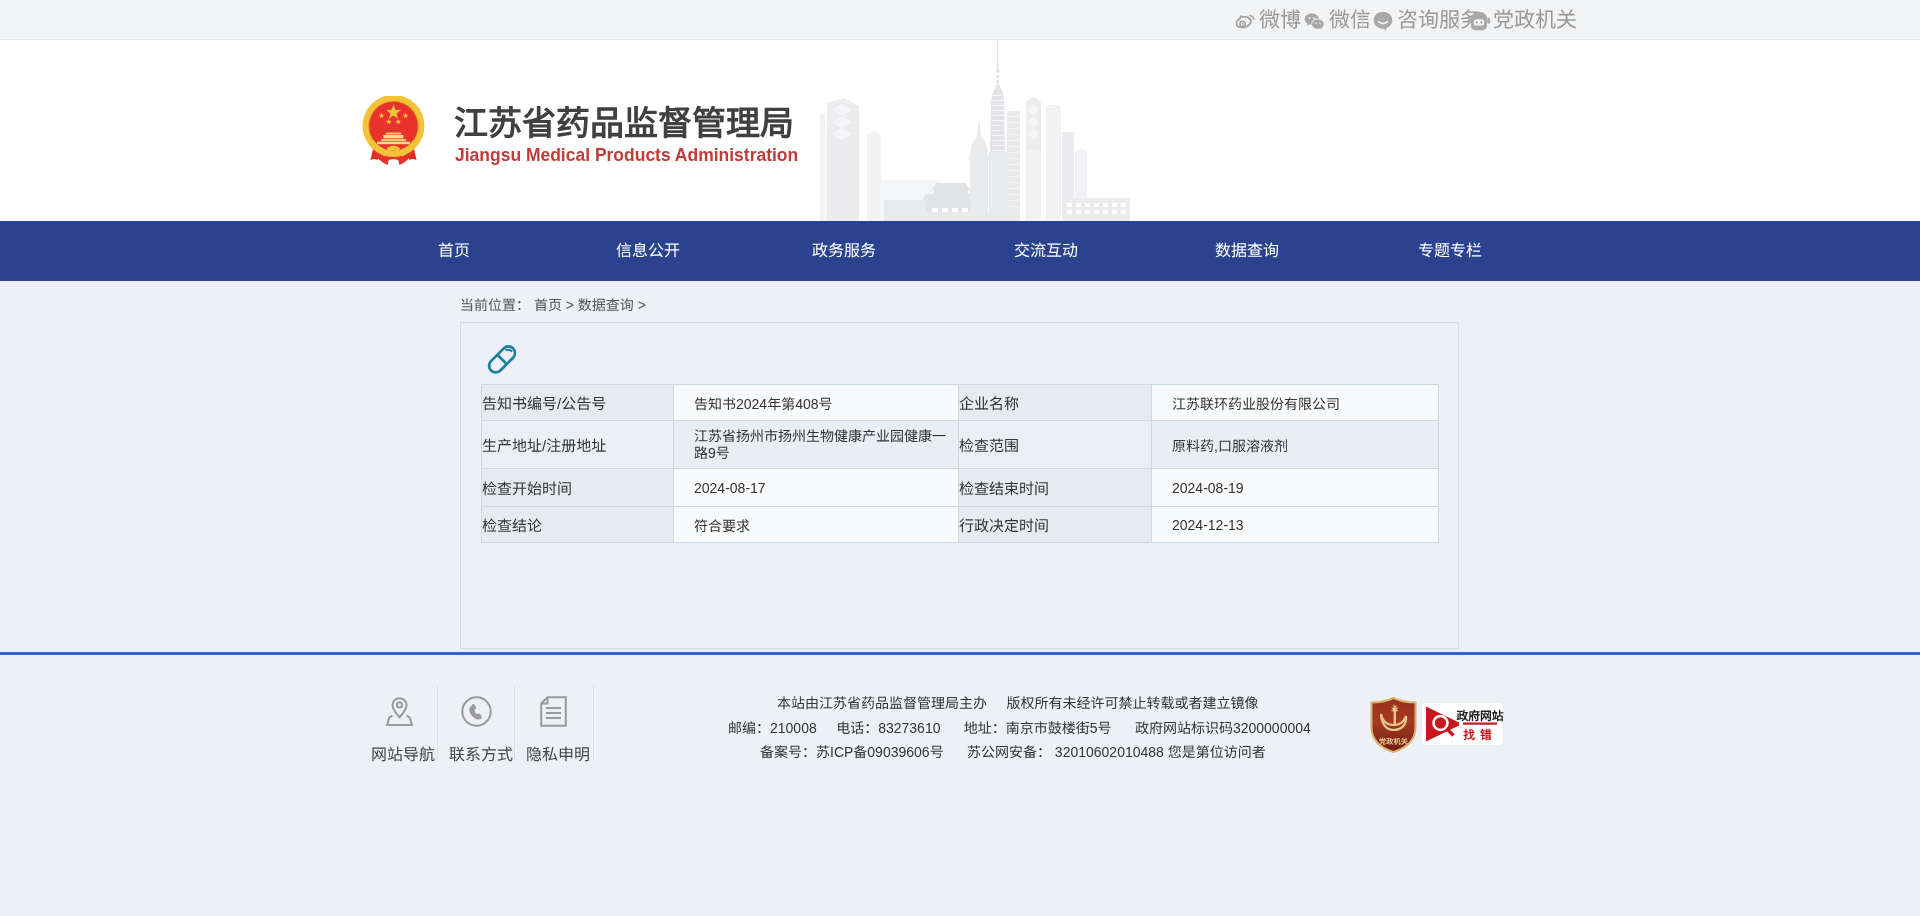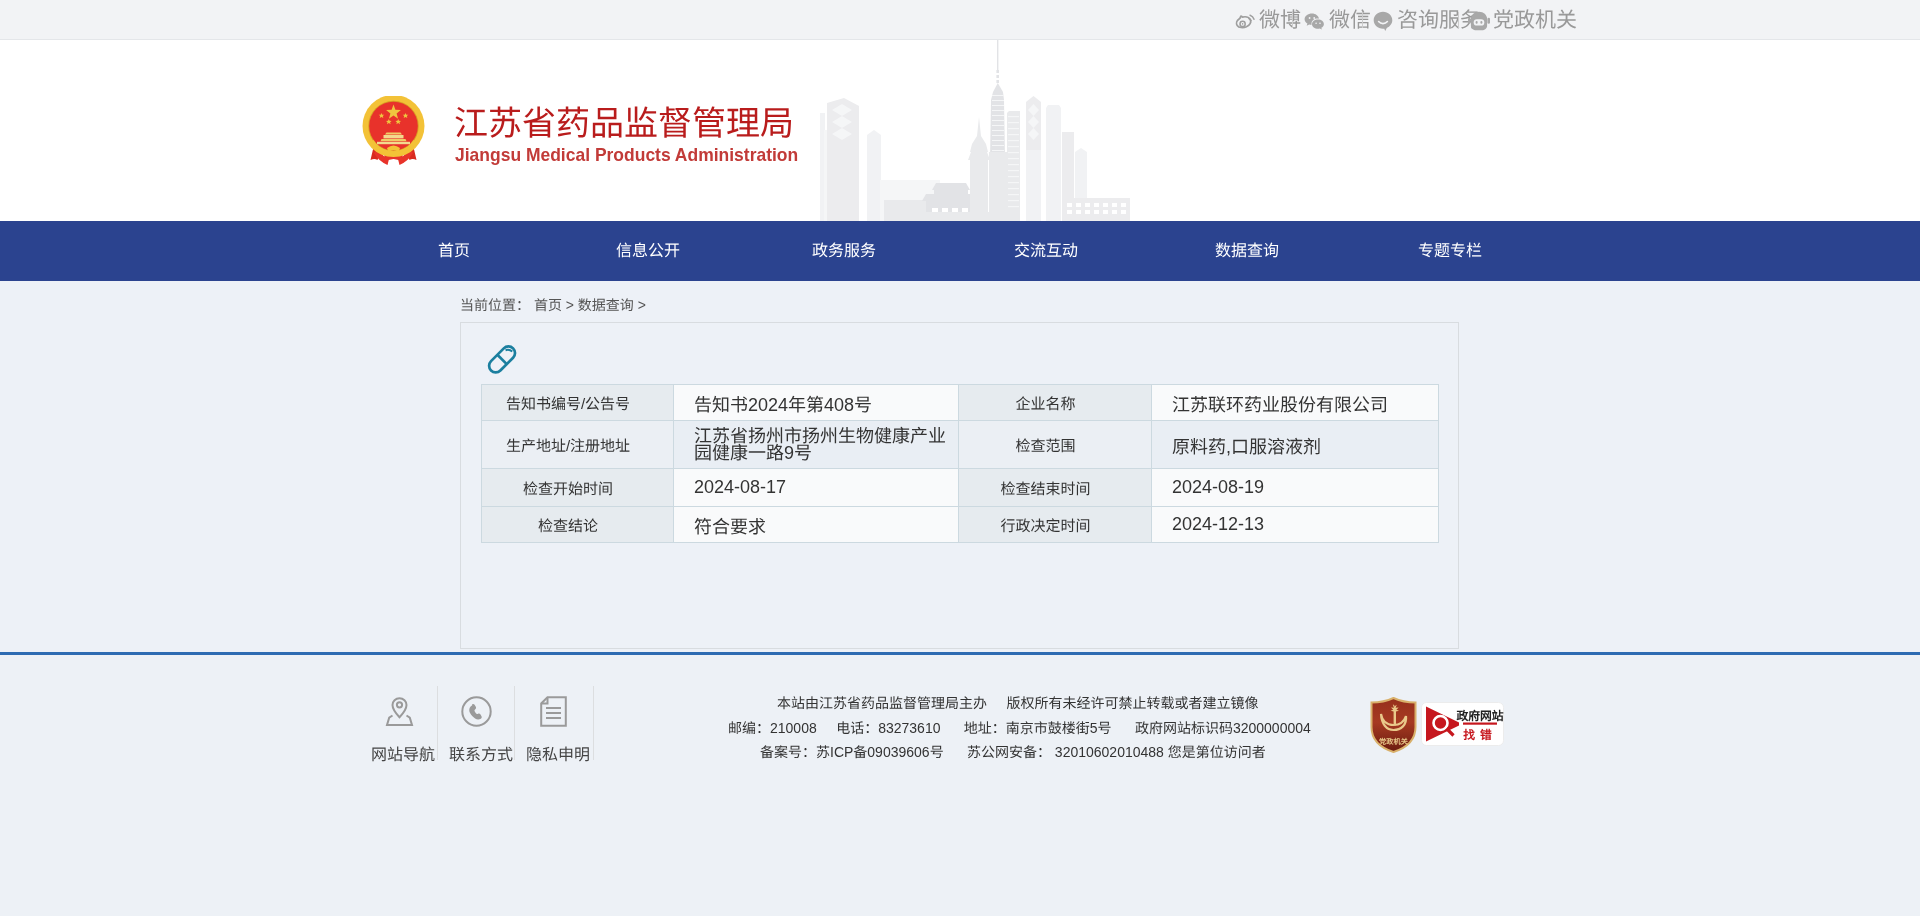--- a/index.html
+++ b/index.html
@@ -6,33 +6,33 @@
 *{margin:0;padding:0;box-sizing:border-box}
 html,body{width:1920px;height:916px;background:#fff}
 body{font-family:"Liberation Sans",sans-serif;position:relative;overflow:hidden}
 
 #topbar{position:absolute;left:0;top:0;width:1920px;height:40px;background:#f2f3f5;border-bottom:1px solid #e4e6e9}
 #topbar .t{position:absolute;top:0;line-height:39px;font-size:21px;color:#999;white-space:nowrap}
 #topbar .sep{position:absolute;top:12px;width:1px;height:16px;background:#ccc}
 #topbar svg{position:absolute}
 
 #header{position:absolute;left:0;top:40px;width:1920px;height:181px;background:#fff}
-#zhtitle{position:absolute;left:454px;top:65px;font-size:34px;font-weight:normal;color:#b91c1c;letter-spacing:0;white-space:nowrap;line-height:36px}
+#zhtitle{position:absolute;left:454px;top:65px;font-size:34px;font-weight:bold;color:#404040;letter-spacing:0;white-space:nowrap;line-height:36px}
 #entitle{position:absolute;left:455px;top:105px;font-size:19px;font-weight:bold;color:#c23b38;white-space:nowrap;line-height:20px;transform:scaleX(.92);transform-origin:left top}
 
 #nav{position:absolute;left:0;top:221px;width:1920px;height:60px;background:#2b438f}
 #nav span{position:absolute;top:0;line-height:60px;font-size:16px;color:#fff;white-space:nowrap}
 
 #main{position:absolute;left:0;top:281px;width:1920px;height:371px;background:#edf1f7}
 #crumb{position:absolute;left:460px;top:13px;font-size:14px;color:#555}
 #card{position:absolute;left:460px;top:41px;width:999px;height:327px;border:1px solid #d8dce0}
 
 table{position:absolute;left:20px;top:61px;border-collapse:collapse;table-layout:fixed;width:957px}
-th,td{border:1px solid #ccd9e0;font-size:18px;color:#333;overflow:hidden}
-th{text-align:center;padding-right:19px;font-size:15px;font-weight:normal}
+th,td{border:1px solid #ccd9e0;font-size:14px;color:#333;overflow:hidden}
+th{text-align:left;padding-right:19px;font-size:15px;font-weight:normal}
 td{text-align:left;padding-left:20px;padding-right:8px}
 tr.o th{background:#e6ebef}
 tr.o td{background:#f9fafb}
 tr.e th{background:#ebeff4}
 tr.e td{background:#e9eef4}
 
 #blueline{position:absolute;left:0;top:652px;width:1920px;height:3px;background:#2d6bb2}
 #footer{position:absolute;left:0;top:655px;width:1920px;height:261px;background:#edf1f6}
 .fnav{position:absolute;top:86px;font-size:16px;color:#444}
 .fsep{position:absolute;top:31px;width:1px;height:74px;background:#dcdee0}

